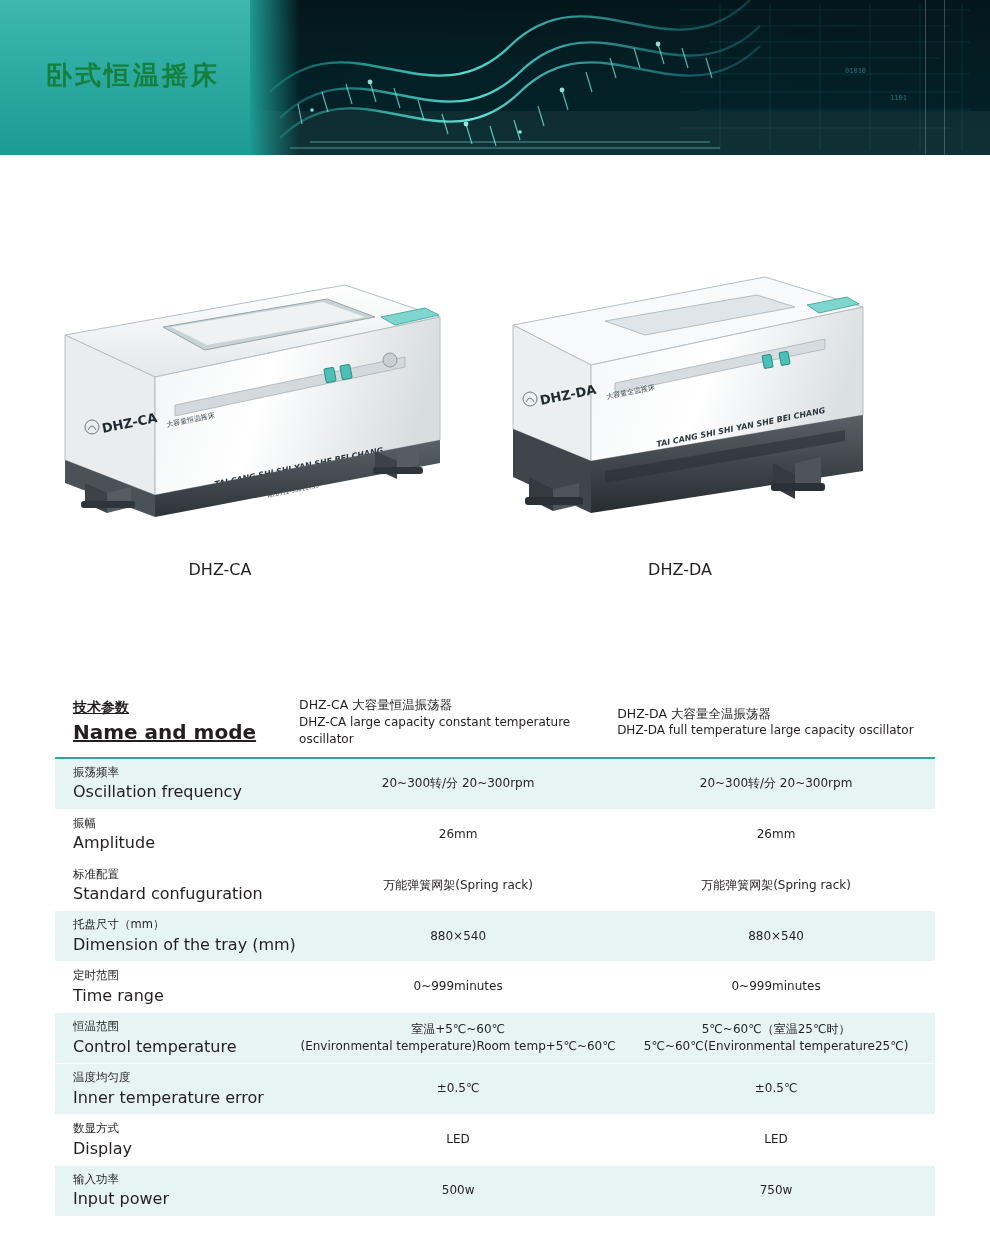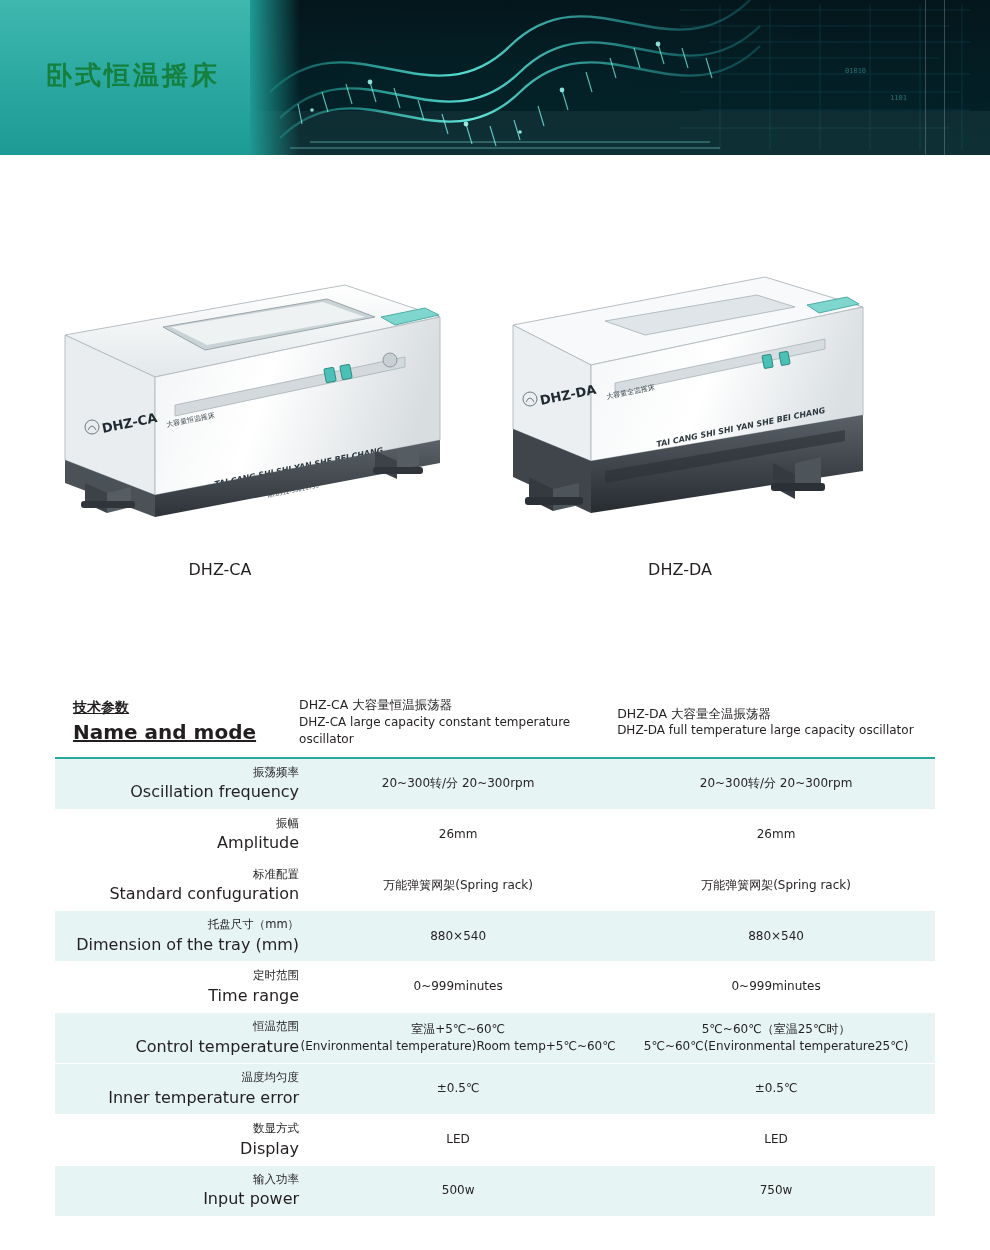--- a/index.html
+++ b/index.html
@@ -85,21 +85,21 @@
   .hdr .en-sm{font-size:12px;font-weight:normal;display:block;}
 
   tbody tr td{
     border-bottom:1px solid #ffffff;
     font-size:12px;
     line-height:1.45;
     padding:5px 0;
   }
   tbody tr.alt td{background:#e6f4f3;}
   tbody tr td.c1{
-    width:230px;text-align:right;padding-left:18px;margin-left:44px;
+    width:230px;text-align:left;padding-left:18px;margin-left:44px;
   }
   tbody tr td.c2{width:325px;text-align:center;}
   tbody tr td.c3{width:325px;text-align:center;}
   .lbl-cn{display:block;font-size:11.5px;}
   .lbl-en{display:block;font-size:16px;}
   .val{display:block;font-size:12px;}
 </style>
 </head>
 <body>
 

